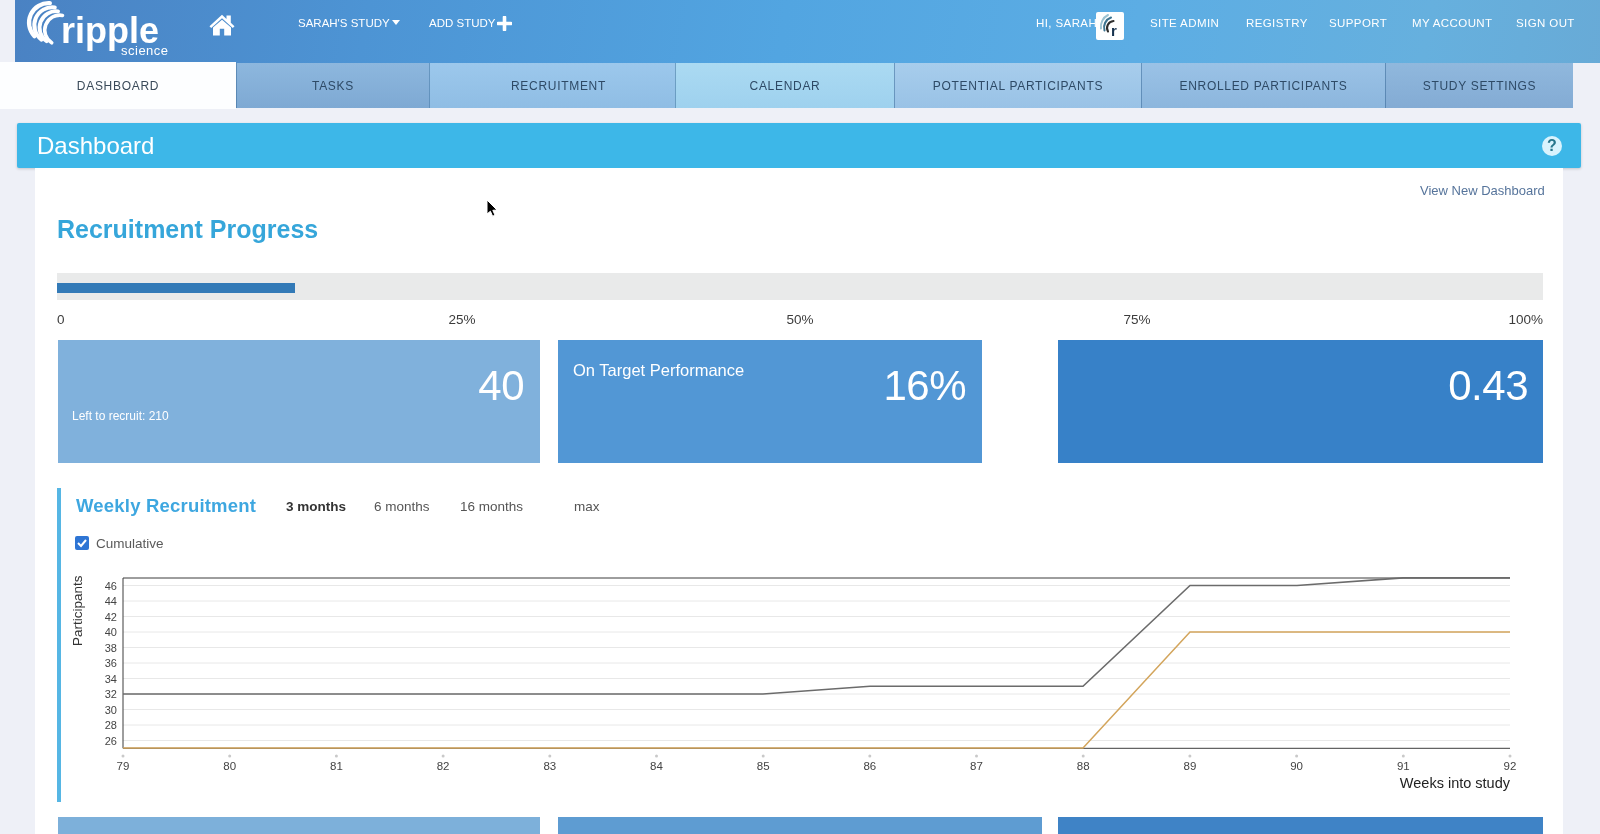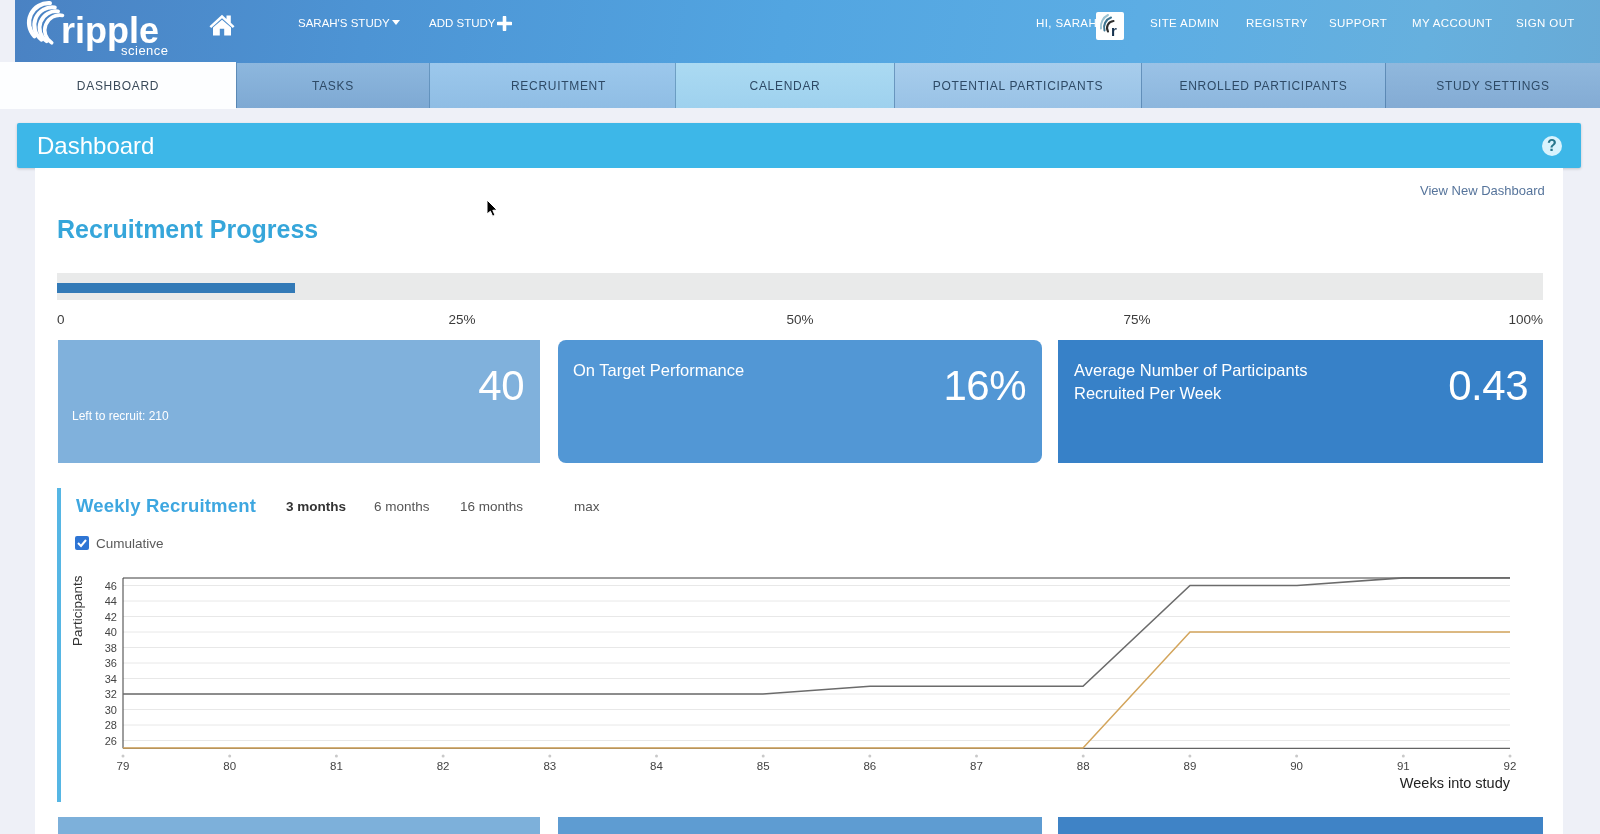--- a/index.html
+++ b/index.html
@@ -74,21 +74,21 @@
     <div class="navitem" style="left:1397px;font-size:11.5px;letter-spacing:.4px;">MY ACCOUNT</div>
     <div class="navitem" style="left:1501px;font-size:11.5px;letter-spacing:.4px;">SIGN OUT</div>
   </div>
   <div id="tabs">
     <div class="tab" style="left:0;width:236px;background:#fdfeff;color:#3a4a59;top:-1px;height:47px;">DASHBOARD</div>
     <div class="tab sep" style="left:236px;width:193px;background:linear-gradient(#8db7de,#7ea9d3);">TASKS</div>
     <div class="tab sep" style="left:429px;width:246px;background:linear-gradient(#9cc8ec,#8fbde4);padding-left:12px;">RECRUITMENT</div>
     <div class="tab sep" style="left:675px;width:219px;background:linear-gradient(#abdaf2,#9ed1ee);">CALENDAR</div>
     <div class="tab sep" style="left:894px;width:247px;background:linear-gradient(#a7cdec,#99c2e6);">POTENTIAL PARTICIPANTS</div>
     <div class="tab sep" style="left:1141px;width:244px;background:linear-gradient(#9ac2e6,#8cb6dd);">ENROLLED PARTICIPANTS</div>
-    <div class="tab sep" style="left:1385px;width:215px;background:linear-gradient(#90b8dd,#83abd4);">STUDY SETTINGS</div>
+    <div class="tab sep" style="left:1385px;width:188px;background:linear-gradient(#90b8dd,#83abd4);">STUDY SETTINGS</div>
   </div>
   <div id="dashbar">
       <h1>Dashboard</h1>
       <div id="qmark">?</div>
     </div>
   <div id="panel"></div>
   <div class="abs" style="left:1420px;top:183px;white-space:nowrap;color:#56749b;font-size:13px;">View New Dashboard</div>
   <div class="abs" style="left:57px;top:215px;color:#36a6da;font-size:25px;font-weight:bold;">Recruitment Progress</div>
 
   <div class="abs" style="left:57px;top:273px;width:1486px;height:27px;background:#e9eaea;"></div>
@@ -96,26 +96,25 @@
   <div class="abs" style="left:57px;top:312px;color:#3c3c3c;font-size:13.5px;">0</div>
   <div class="abs" style="left:432px;top:312px;width:60px;text-align:center;color:#3c3c3c;font-size:13.5px;">25%</div>
   <div class="abs" style="left:770px;top:312px;width:60px;text-align:center;color:#3c3c3c;font-size:13.5px;">50%</div>
   <div class="abs" style="left:1107px;top:312px;width:60px;text-align:center;color:#3c3c3c;font-size:13.5px;">75%</div>
   <div class="abs" style="left:1483px;top:312px;width:60px;text-align:right;color:#3c3c3c;font-size:13.5px;">100%</div>
 
   <div class="card" style="left:58px;top:340px;width:482px;height:123px;background:#80b1dc;">
     <div style="position:absolute;left:14px;top:69px;font-size:12px;">Left to recruit: 210</div>
     <div class="big" style="right:16px;top:25px;">40</div>
   </div>
-  <div class="card" style="left:558px;top:340px;width:484px;height:123px;background:#5297d5;border-radius:8px;">
+  <div class="card" style="left:558px;top:340px;width:424px;height:123px;background:#5297d5;">
     <div class="t" style="position:absolute;left:15px;top:19px;width:300px;">On Target Performance</div>
     <div class="big" style="right:16px;top:25px;">16%</div>
   </div>
   <div class="card" style="left:1058px;top:340px;width:485px;height:123px;background:#3781c8;">
-    <div class="t" style="position:absolute;left:16px;top:19px;width:260px;">Average Number of Participants Recruited Per Week</div>
     <div class="big" style="right:15px;top:25px;">0.43</div>
   </div>
 
   <div class="abs" style="left:57px;top:488px;width:4px;height:314px;background:#56b6e4;"></div>
   <div class="abs" style="left:76px;top:495px;color:#3ea7e0;font-size:18.5px;font-weight:bold;letter-spacing:.2px;">Weekly Recruitment</div>
   <div class="abs" style="left:286px;top:499px;color:#333;font-size:13.5px;font-weight:bold;">3 months</div>
   <div class="abs" style="left:374px;top:499px;color:#555;font-size:13.5px;">6 months</div>
   <div class="abs" style="left:460px;top:499px;color:#555;font-size:13.5px;">16 months</div>
   <div class="abs" style="left:551px;top:499px;color:#555;font-size:13.5px;margin-left:23px;">max</div>
   <div class="abs" style="left:75px;top:536px;width:14px;height:14px;background:#2e75d4;border-radius:2px;">

